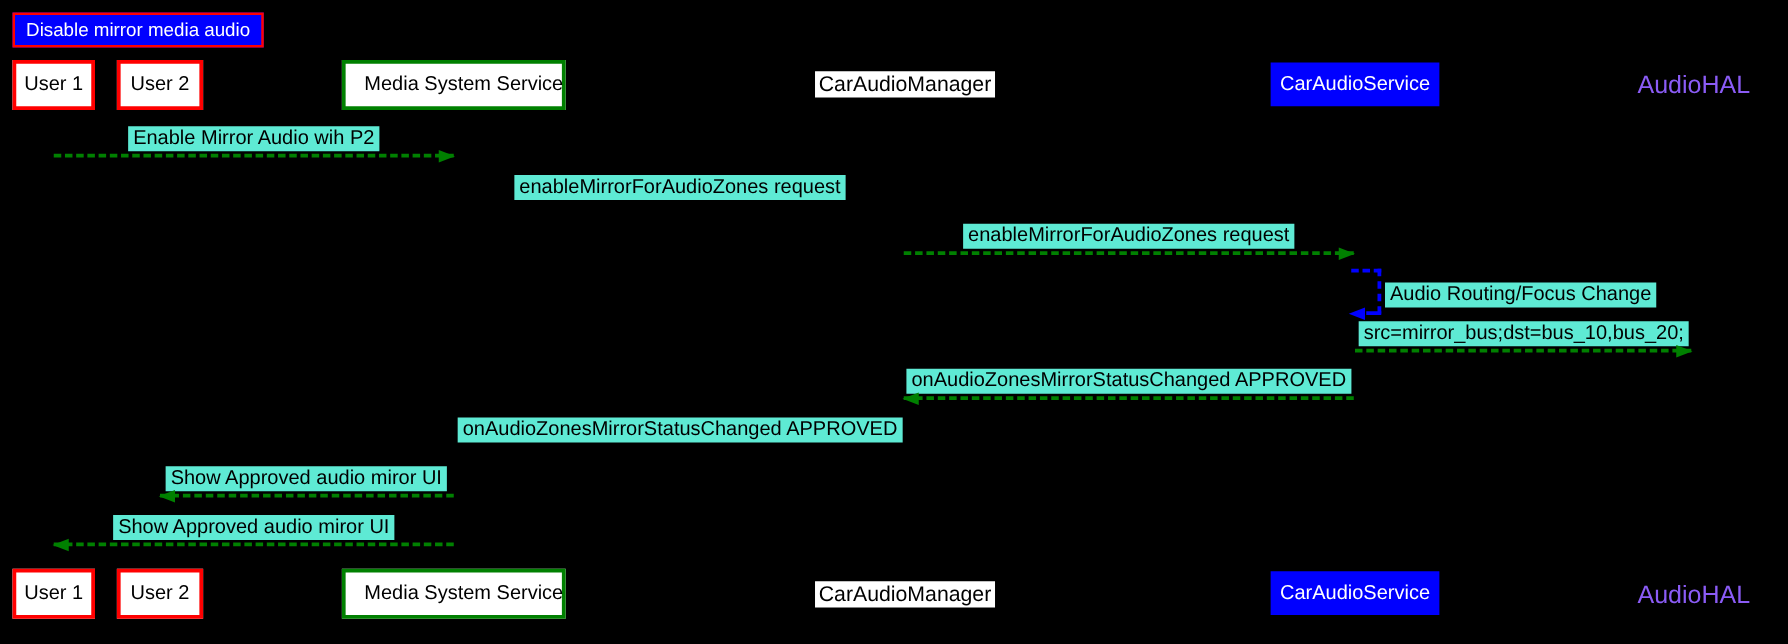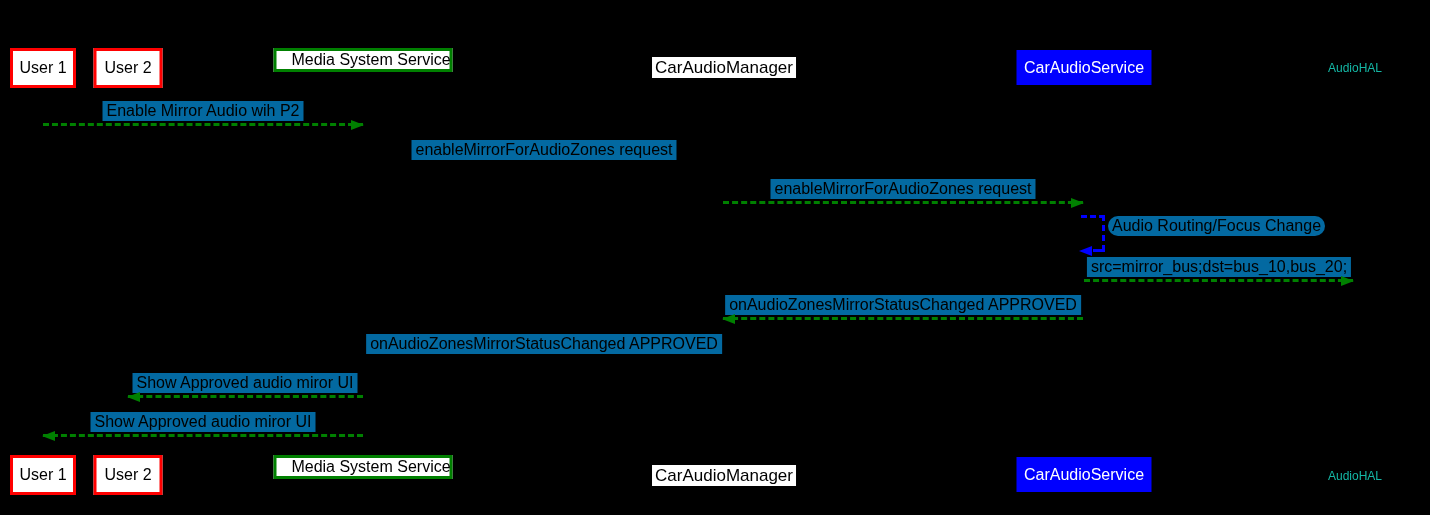--- a/index.html
+++ b/index.html
@@ -12,45 +12,46 @@
     box-sizing:border-box;background:#0000ff;border:2px solid #ff0000;
     color:#fff;font-size:15px;display:flex;align-items:center;justify-content:center;
     white-space:nowrap;
   }
   .pbox{
     position:absolute;box-sizing:border-box;background:#fff;color:#000;
     font-size:16px;display:flex;align-items:center;justify-content:center;
     transform:translateX(-50%);white-space:nowrap;
   }
   .pbox.red{border:3px solid #ff0000;height:40px;}
-  .pbox.green{border:3px solid #008000;height:24px;padding-left:16px;}
+  .pbox.green{border:3px solid #008000;height:40px;padding-left:16px;}
   .pbox.blue{background:#0000ff;color:#fff;height:35px;border:none;}
   .pstrip{
     position:absolute;background:#fff;color:#000;font-size:17px;
     padding:1px 3px;transform:translateX(-50%);white-space:nowrap;line-height:19px;
   }
   .pplain{
-    position:absolute;background:transparent;color:#14b8a6;font-size:12px;
+    position:absolute;background:transparent;color:#8b5cf6;font-size:20px;
     transform:translateX(-50%);white-space:nowrap;line-height:20px;
   }
   .msg-label{
-    position:absolute;background:#0369a1;color:#000;font-size:16px;line-height:18px;
+    position:absolute;background:#5eead4;color:#000;font-size:16px;line-height:18px;
     padding:1px 4px;white-space:nowrap;transform:translateX(-50%);
   }
   .msg-label.left-anchored{transform:none;}
   .dash-h{position:absolute;height:0;border-top:3px dashed #008000;}
   .dash-v{position:absolute;width:0;border-left:3px dashed #008000;}
   .head{position:absolute;width:0;height:0;border-top:5px solid transparent;border-bottom:5px solid transparent;}
   .head.right{border-left:13px solid #008000;}
   .head.left{border-right:13px solid #008000;}
 </style>
 </head>
 <body>
 
 <div class="diagram" id="diagram">
+  <div class="title-box">Disable mirror media audio</div>
 <div class="pbox red" style="left: 43px; top: 48px; width: 66px;">
       <span>User 1</span>
     </div>
     <div class="pbox red" style="left: 128px; top: 48px; width: 69px;">
       <span>User 2</span>
     </div>
     <div class="pbox green" style="left: 363px; top: 48px; width: 179px;">
       <span>Media System Service</span>
     </div>
     <div class="pstrip" style="left: 724px; top: 57px;"><span>CarAudioManager</span></div>
@@ -76,21 +77,21 @@
     <div class="dash-h" style="left: 43px; top: 123px; width: 320px; border-top-color: rgb(0, 128, 0);"></div>
     <div class="head right" style="left: 351px; top: 120px; border-left-color: rgb(0, 128, 0);"></div>
     <div class="msg-label" style="left: 544px; top: 140px;">enableMirrorForAudioZones request</div>
     <div class="msg-label" style="left: 903px; top: 179px;">enableMirrorForAudioZones request</div>
     <div class="dash-h" style="left: 723px; top: 201px; width: 360px; border-top-color: rgb(0, 128, 0);"></div>
     <div class="head right" style="left: 1071px; top: 198px; border-left-color: rgb(0, 128, 0);"></div>
     <div class="dash-h" style="left: 1081px; top: 215px; width: 24px; border-top-color: rgb(0, 0, 255);"></div>
     <div class="dash-v" style="left: 1102px; top: 215px; height: 36px; border-left-color: rgb(0, 0, 255);"></div>
     <div class="dash-h" style="left: 1093px; top: 249px; width: 12px; border-top-color: rgb(0, 0, 255);"></div>
     <div class="head left" style="left: 1079px; top: 246px; border-right-color: rgb(0, 0, 255);"></div>
-    <div class="msg-label left-anchored" style="left: 1108px; top: 216px; border-radius: 10px;">Audio Routing/Focus Change</div>
+    <div class="msg-label left-anchored" style="left: 1108px; top: 226px;">Audio Routing/Focus Change</div>
     <div class="msg-label" style="left: 1219px; top: 257px; text-align: center;">src=mirror_bus;dst=bus_10,bus_20;</div>
     <div class="dash-h" style="left: 1084px; top: 279px; width: 269px; border-top-color: rgb(0, 128, 0);"></div>
     <div class="head right" style="left: 1341px; top: 276px; border-left-color: rgb(0, 128, 0);"></div>
     <div class="msg-label" style="left: 903px; top: 295px;">onAudioZonesMirrorStatusChanged APPROVED</div>
     <div class="dash-h" style="left: 723px; top: 317px; width: 360px; border-top-color: rgb(0, 128, 0);"></div>
     <div class="head left" style="left: 722px; top: 314px; border-right-color: rgb(0, 128, 0);"></div>
     <div class="msg-label" style="left: 544px; top: 334px;">onAudioZonesMirrorStatusChanged APPROVED</div>
     <div class="msg-label" style="left: 245px; top: 373px;">Show Approved audio miror UI</div>
     <div class="dash-h" style="left: 128px; top: 395px; width: 235px; border-top-color: rgb(0, 128, 0);"></div>
     <div class="head left" style="left: 127px; top: 392px; border-right-color: rgb(0, 128, 0);"></div>

